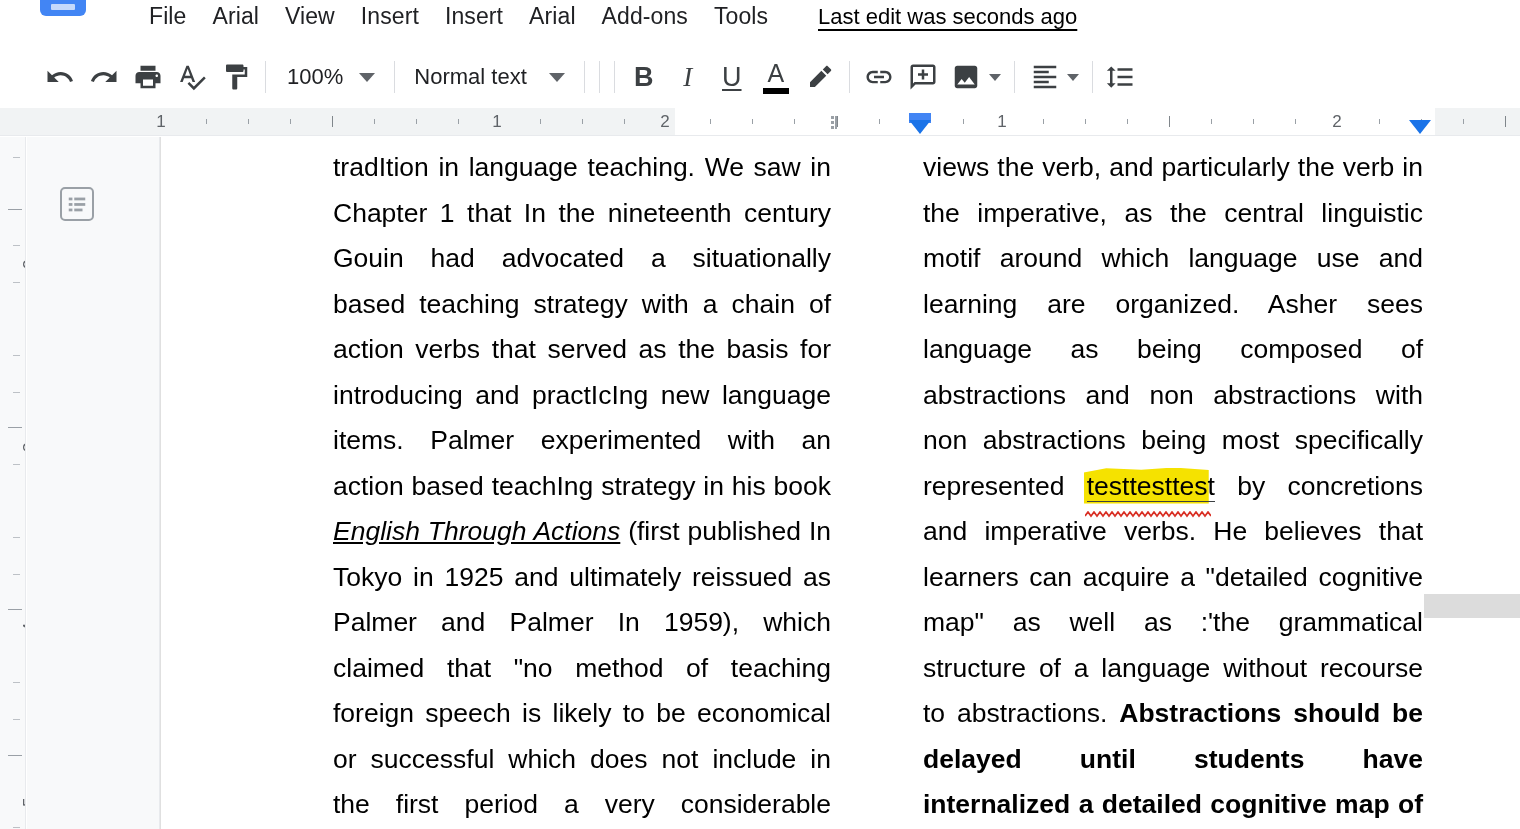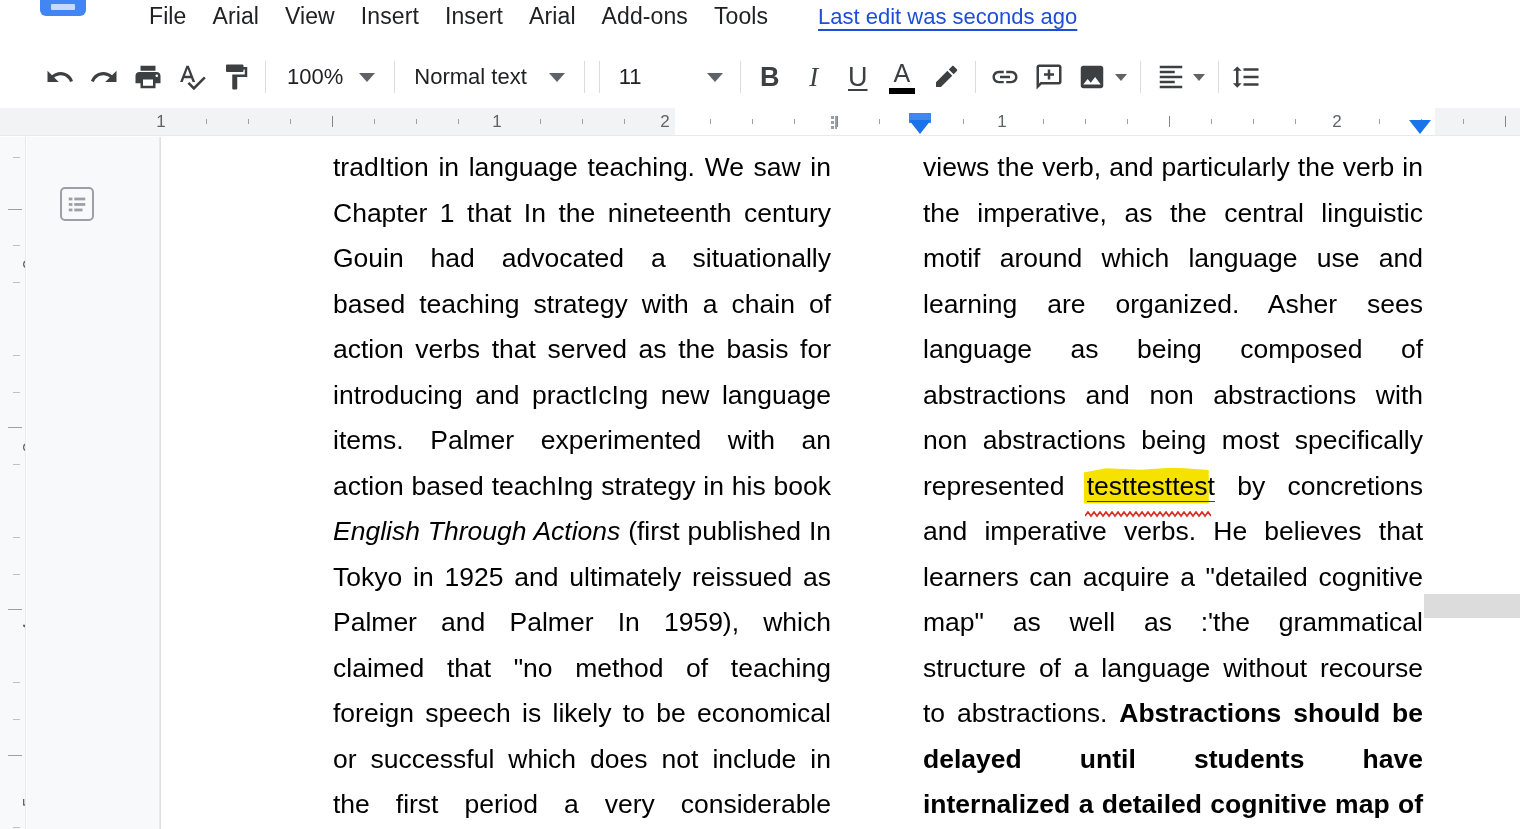--- a/index.html
+++ b/index.html
@@ -34,21 +34,21 @@
     display: flex; align-items: flex-end; height: 32px;
     gap: 0px;
   }
   .menu-item {
     font-size: 23px; color: #202124; line-height: 32px;
     padding: 0 13px; cursor: pointer; white-space: nowrap;
     letter-spacing: 0.1px;
   }
   .lastedit {
     position: absolute; left: 818px; top: 0; height: 32px;
-    font-size: 22px; color: #1d4ed8; line-height: 34px;
+    font-size: 22px; color: #000000; line-height: 34px;
     text-decoration: underline; text-underline-offset: 5px;
     cursor: pointer; white-space: nowrap;
   }
 
   
   .toolbar {
     position: absolute; left: 0; top: 46px; width: 1520px; height: 62px;
     background: #ffffff;
     display: flex; align-items: center;
   }
@@ -179,21 +179,21 @@
     position: absolute; top: 8px;
     font-size: 26.5px; color: #000000;
     line-height: 45.5px;
     text-align: justify;
     text-justify: inter-word;
   }
   .col-left  { left: 172px; width: 498px; }
   .col-right { left: 762px; width: 500px; }
   .col p { margin: 0; text-align: justify; }
   .col p.last { text-align-last: justify; }
-  em { font-style: italic; }
+  em { font-style: italic; text-decoration: underline; }
   strong { font-weight: bold; }
 
   
   .hl-wrap {
     position: relative; display: inline-block;
     white-space: nowrap;
   }
   .hl-yellow {
     position: absolute; left: -3px; top: 4px;
     width: 125px; height: 36px;
@@ -283,26 +283,20 @@
     <span style="width:22px;"></span>
     <span class="caret"></span>
     <span style="width:8px;"></span>
   </div>
 
   <div class="tb-sep"></div>
 
 
   <div class="tb-sep"></div>
 
-  <div class="tb-combo" style="padding-left:12px;width:126px;">
-    <span class="lbl">11</span>
-    <span style="flex:1 1 auto;"></span>
-    <span class="caret"></span>
-    <span style="width:6px;"></span>
-  </div>
 
   <div class="tb-sep"></div>
 
   <div class="tb-btn">
     <span class="fmt-letter" style="font-weight:bold;font-family:'Liberation Sans',sans-serif;">B</span>
   </div>
 
   <div class="tb-btn">
     <span class="fmt-letter" style="font-style:italic;">I</span>
   </div>

